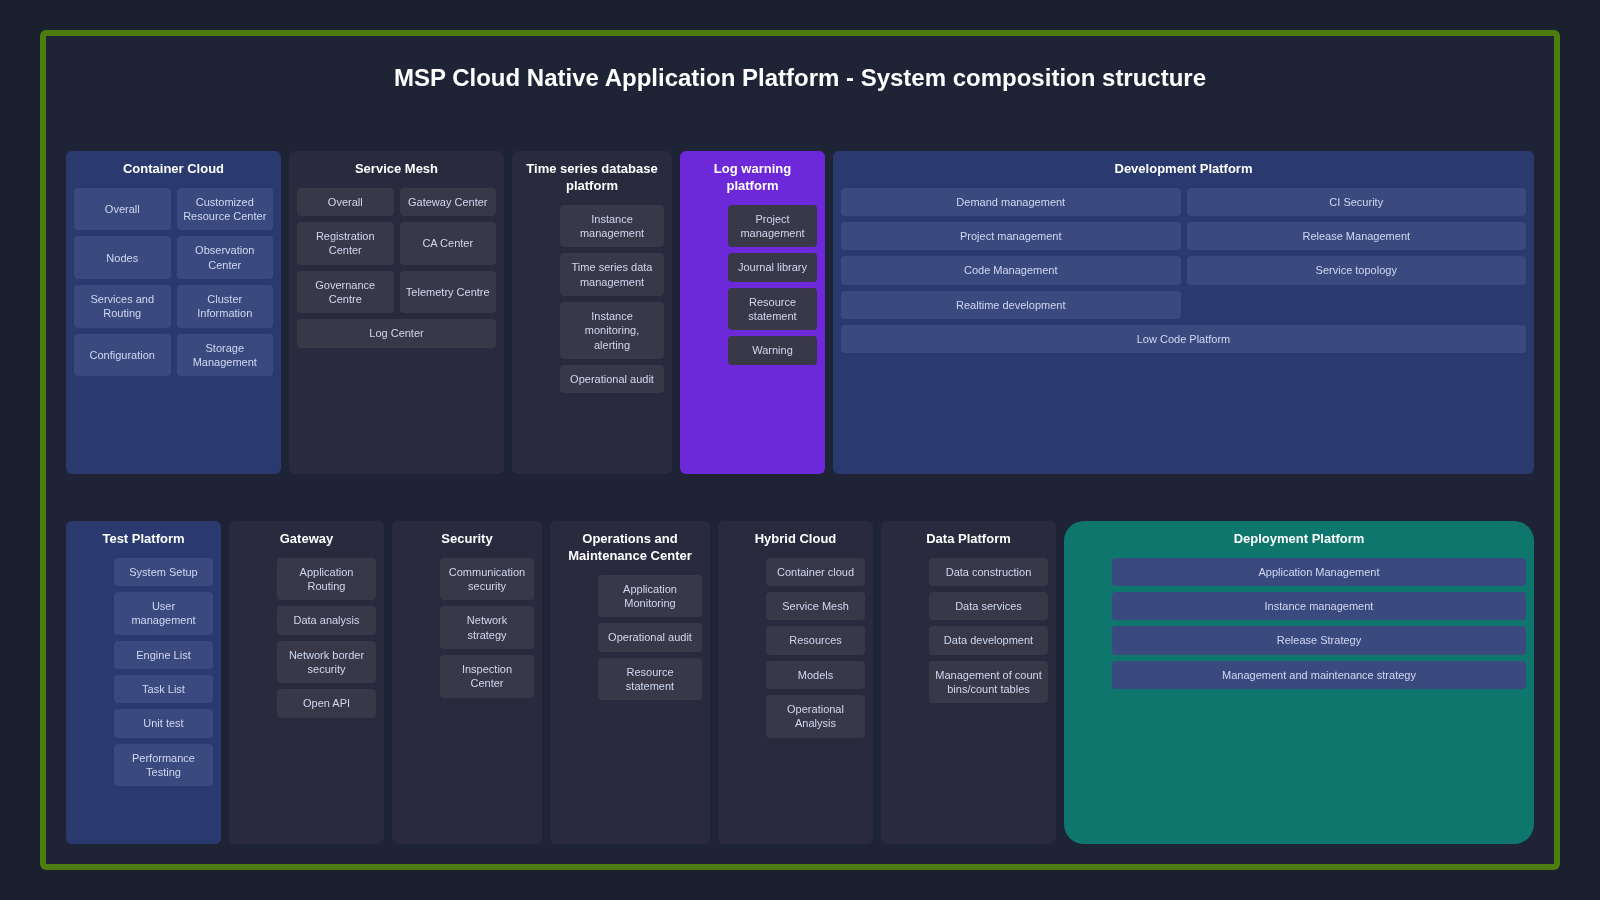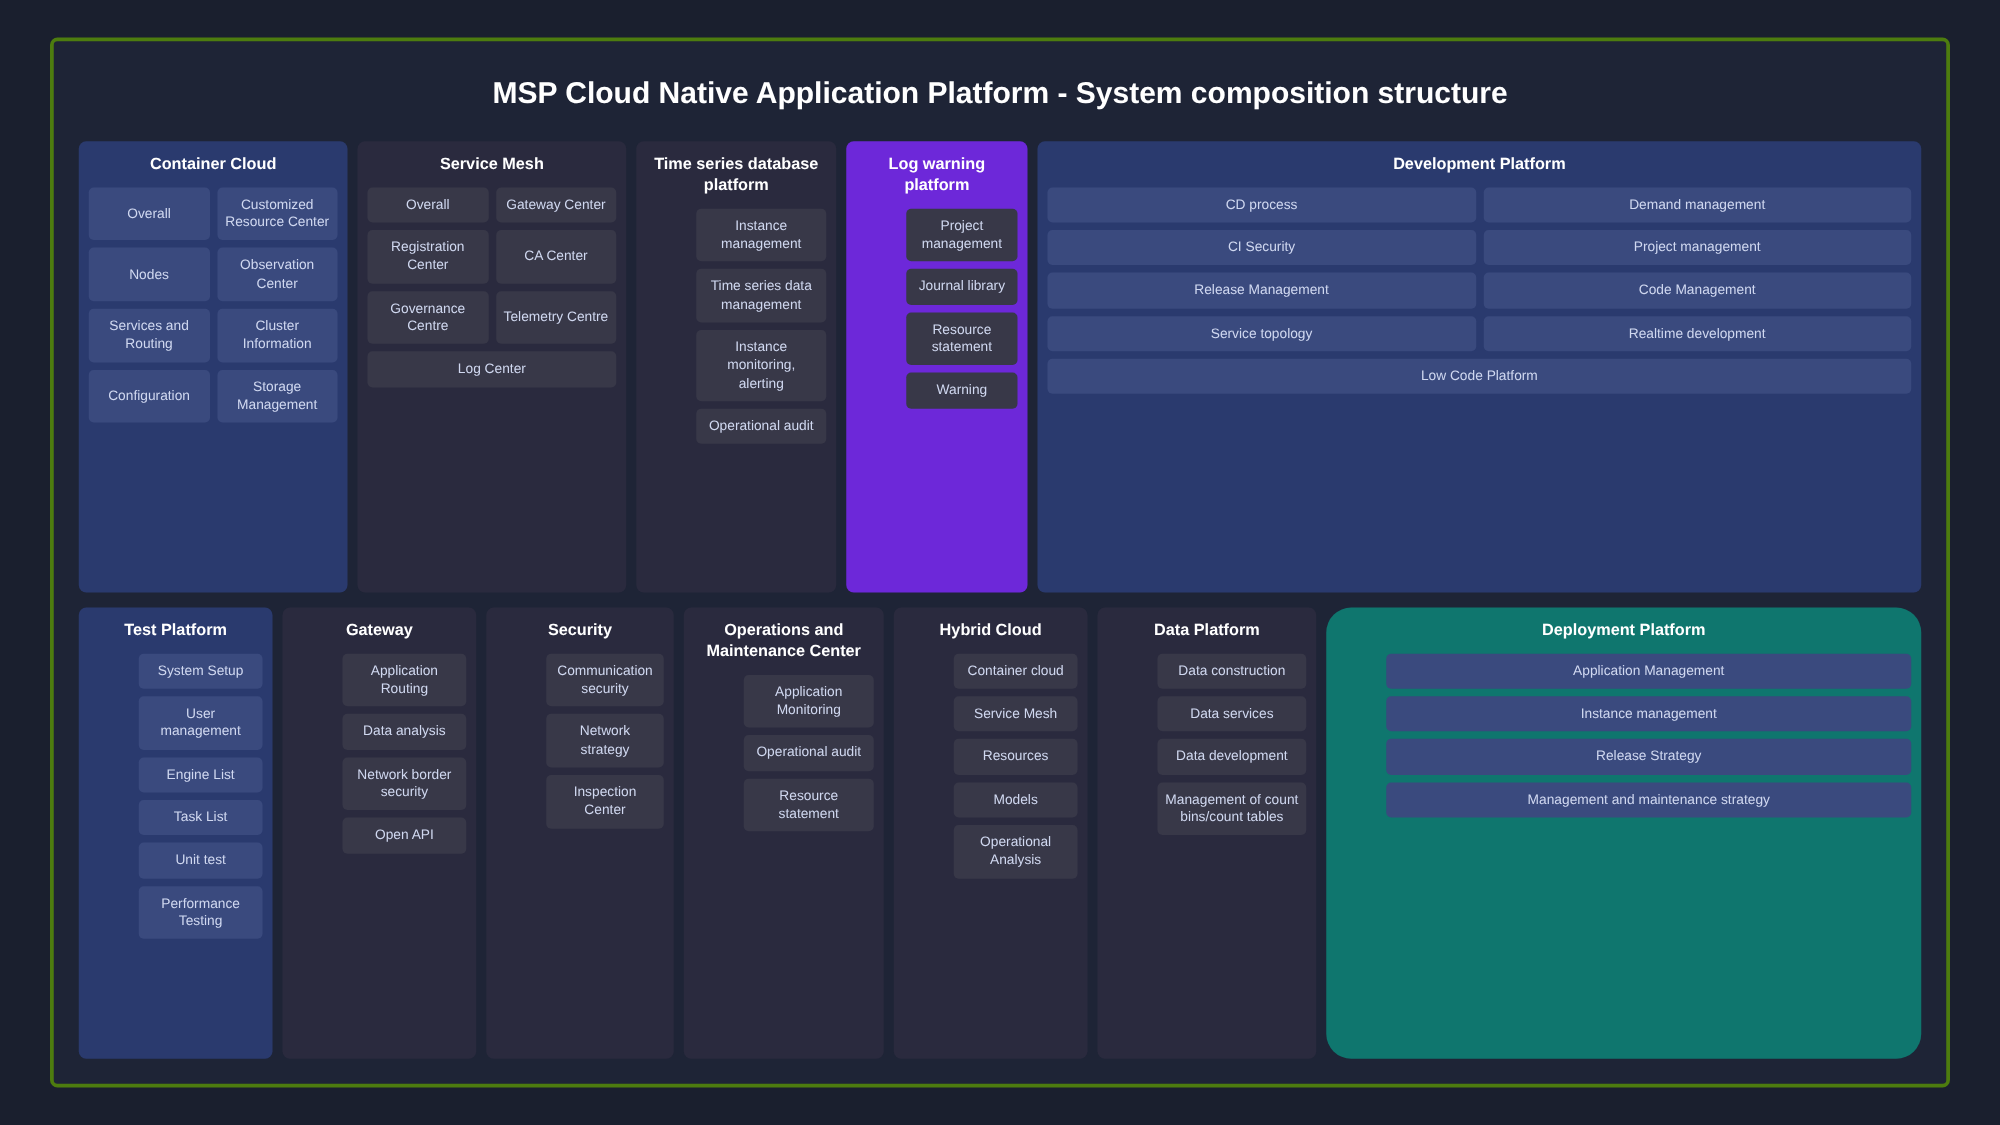--- a/index.html
+++ b/index.html
@@ -8,21 +8,21 @@
       font-family: Arial, sans-serif;
       width: 1600px;
       height: 900px;
       overflow: hidden;
       display: flex;
       align-items: center;
       justify-content: center;
     }
     .outer {
       background: #1e2436;
-      border: 3px solid #4d7c0f;
+      border: 6px solid #4d7c0f;
       border-radius: 6px;
       width: 1520px;
       height: 840px;
       padding: 20px;
       display: flex;
       flex-direction: column;
       gap: 12px;
     }
     .main-title {
       text-align: center;
@@ -35,20 +35,21 @@
       display: flex;
       gap: 8px;
       flex: 1;
     }
     .section {
       border-radius: 6px;
       padding: 10px 8px;
       display: flex;
       flex-direction: column;
       gap: 6px;
+      margin-top: 35px;
     }
     .section-title {
       color: #ffffff;
       font-size: 13px;
       font-weight: bold;
       text-align: center;
       margin-bottom: 4px;
       line-height: 1.3;
     }
     .item-btn {
@@ -136,21 +137,20 @@
         <div class="one-col">
           <button class="item-btn-dark">Project management</button>
           <button class="item-btn-dark">Journal library</button>
           <button class="item-btn-dark">Resource statement</button>
           <button class="item-btn-dark">Warning</button>
         </div>
       </div>
       <div class="section" style="background: rgb(42, 58, 110); flex: 1 1 0%;">
         <div class="section-title">Development Platform</div>
         <div class="two-col">
-          <button class="item-btn">CD process</button>
           <button class="item-btn">Demand management</button>
           <button class="item-btn">CI Security</button>
           <button class="item-btn">Project management</button>
           <button class="item-btn">Release Management</button>
           <button class="item-btn">Code Management</button>
           <button class="item-btn">Service topology</button>
           <button class="item-btn">Realtime development</button>
           <button class="item-btn" style="grid-column: 1 / -1;">Low Code Platform</button>
         </div>
       </div>

